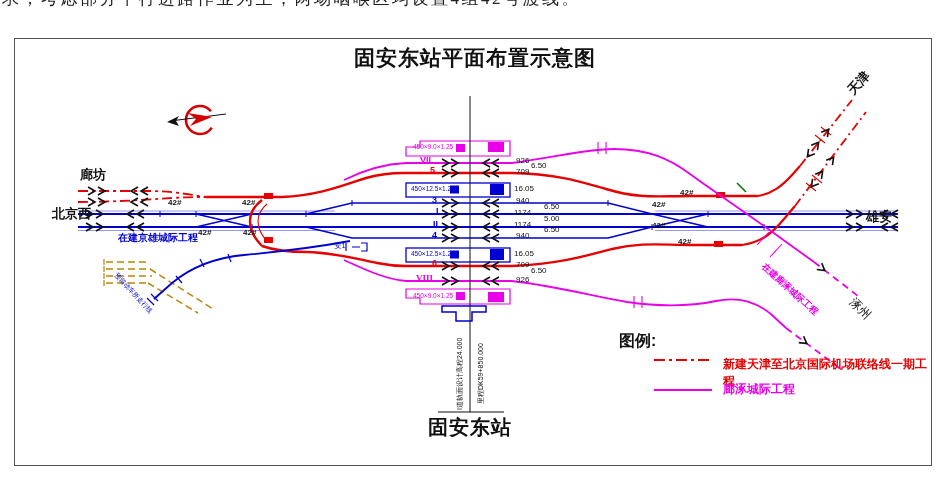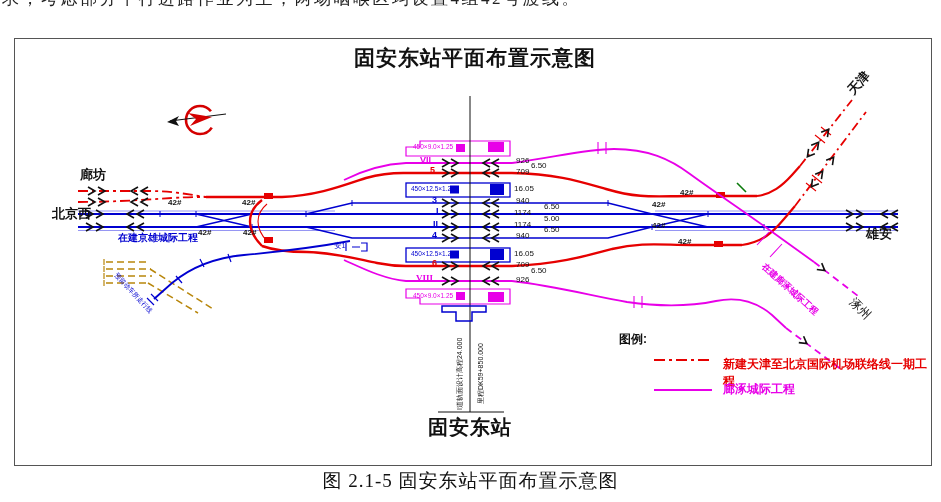--- a/index.html
+++ b/index.html
@@ -172,21 +172,21 @@
         <use href="#ch" transform="translate(833,158) rotate(-52)"></use>
       <use href="#ch" transform="translate(812,186) rotate(128)"></use>
       <use href="#ch" transform="translate(824,270) rotate(38)"></use>
       <use href="#ch" transform="translate(806,343) rotate(37)"></use>
     </g>
   </svg>
 
   <div class="lbl" style="left:80px;top:168px;font-size:13px;font-weight:bold;">廊坊</div>
   <div class="lbl" style="left:52px;top:207px;font-size:13px;font-weight:bold;">北京西</div>
   <div class="lbl" style="left:118px;top:233px;font-size:10px;font-weight:bold;color:#0000d0;">在建京雄城际工程</div>
-  <div class="lbl" style="left:866px;top:210px;font-size:13px;font-weight:bold;margin-top:17px;">雄安</div>
+  <div class="lbl" style="left:866px;top:210px;font-size:13px;font-weight:bold;">雄安</div>
   <div class="lbl" style="left:845px;top:88px;font-size:13px;font-weight:bold;transform:rotate(-48deg);transform-origin:left top;">天津</div>
   <div class="lbl" style="left:856px;top:296px;font-size:12px;transform:rotate(45deg);transform-origin:left top;">涿州</div>
   <div class="lbl" style="left:766px;top:262px;font-size:9px;font-weight:bold;color:#e800e8;transform:rotate(42deg);transform-origin:left top;">在建廊涿城际工程</div>
   <div class="lbl" style="left:118px;top:272px;font-size:6.5px;color:#0000d0;transform:rotate(47deg);transform-origin:left top;">预留动车所走行线</div>
   <div class="lbl" style="left:334px;top:242px;font-size:7.5px;color:#0000d0;">安1</div>
 
   <div class="lbl" style="left:168px;top:199px;font-size:8px;font-weight:bold;">42#</div>
   <div class="lbl" style="left:242px;top:199px;font-size:8px;font-weight:bold;">42#</div>
   <div class="lbl" style="left:198px;top:229px;font-size:8px;font-weight:bold;">42#</div>
   <div class="lbl" style="left:243px;top:229px;font-size:8px;font-weight:bold;">42#</div>
@@ -224,31 +224,30 @@
   <div class="lbl" style="left:544px;top:203px;font-size:8px;">6.50</div>
   <div class="lbl" style="left:544px;top:215px;font-size:8px;">5.00</div>
   <div class="lbl" style="left:544px;top:226px;font-size:8px;">6.50</div>
   <div class="lbl" style="left:531px;top:267px;font-size:8px;">6.50</div>
 
   <div class="lbl" style="left:456px;top:410px;font-size:7px;transform:rotate(-90deg);transform-origin:left top;">I道轨面设计高程24.000</div>
   <div class="lbl" style="left:477px;top:404px;font-size:7px;transform:rotate(-90deg);transform-origin:left top;">里程DK59+850.000</div>
 
   <div class="lbl" style="left:428px;top:417px;font-size:20px;font-weight:bold;letter-spacing:1px;">固安东站</div>
 
-  <div class="lbl" style="left:619px;top:333px;font-size:12px;font-weight:bold;text-align:right;">图例:</div>
+  <div class="lbl" style="left:619px;top:333px;font-size:16px;font-weight:bold;text-align:right;">图例:</div>
   <div style="position:absolute;left:654px;top:358px;width:275px;">
     <div class="legend-row">
       <div class="leg-sample">
         <svg width="58" height="4">
             <path d="M0 2 H58" stroke="#e60000" stroke-width="2" stroke-dasharray="11 4 3 4"></path>
           </svg>
       </div>
       <div class="leg-text" style="color:#e60000;margin-top:8px;">新建天津至北京国际机场联络线一期工程</div>
     </div>
     <div class="legend-row">
       <div class="leg-sample" style="border-top:2px solid #e800e8;"></div>
       <div class="leg-text" style="color:#e800e8;">廊涿城际工程</div>
     </div>
   </div>
 
-  <div class="lbl serif" style="left:0;top:471px;width:941px;text-align:center;font-size:19px;letter-spacing:1px;">图 2.1-5  固安东站平面布置示意图</div>
 
 </div>
 
 </body></html>

